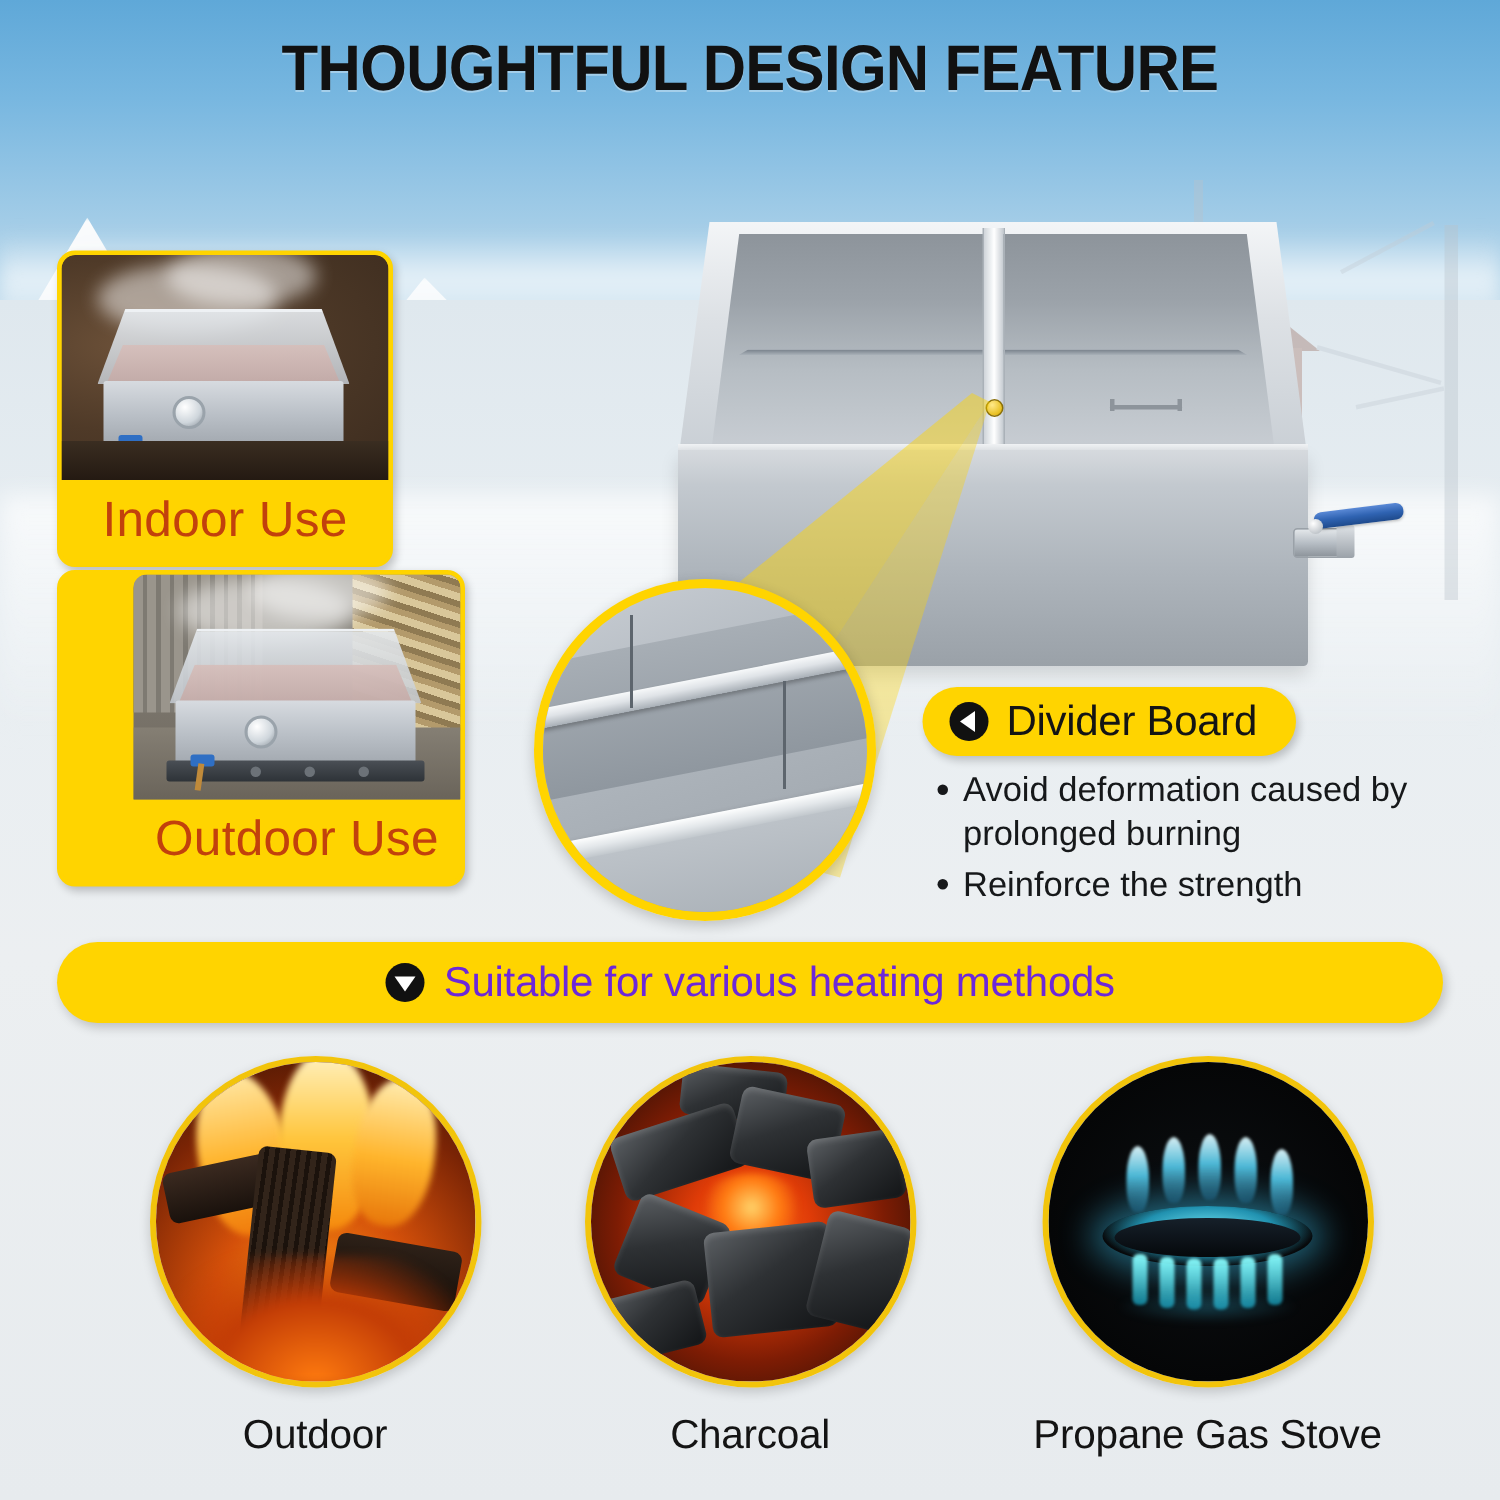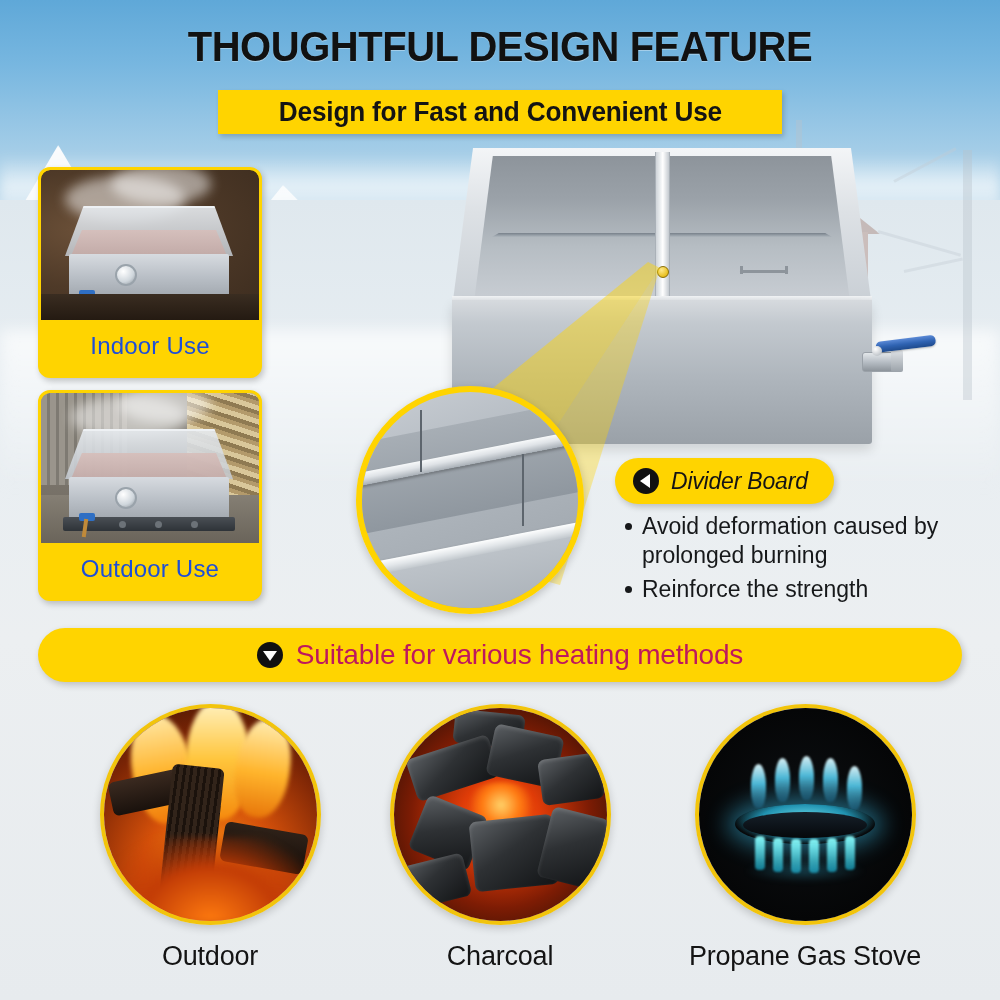--- a/index.html
+++ b/index.html
@@ -70,24 +70,24 @@
     transform:scaleX(.97);
   }
 
   
   .use-card{
     position:absolute;left:38px;width:218px;border-radius:12px;
     background:#ffd400;box-shadow:2px 3px 6px rgba(0,0,0,.22);
     overflow:hidden;border:3px solid #ffd400;
   }
   #card-indoor{top:167px;height:205px;}
-  #card-outdoor{top:390px;height:205px;}
+  #card-outdoor{top:380px;height:205px;padding-left:48px;}
   .use-photo{position:relative;width:100%;height:150px;overflow:hidden;border-radius:9px 9px 0 0;}
   .use-label{height:52px;display:flex;align-items:center;justify-content:center;
-    font-size:24px;color:#1d4ed8;letter-spacing:.2px;}
+    font-size:33px;color:#c2410c;letter-spacing:.2px;}
 
   
   .ph-indoor{background:
      radial-gradient(ellipse at 20% 40%,#6b5038 0%,#4f3a28 45%,#3b2b1e 100%);}
   .ph-indoor:after{content:"";position:absolute;left:0;bottom:0;width:100%;height:26px;
      background:linear-gradient(180deg,#3a2d21,#241a12);}
   
   .ph-outdoor{background:linear-gradient(180deg,#8e8b83 0%,#7d786f 45%,#6e675d 100%);}
   .ph-out-wood{position:absolute;right:0;top:0;width:72px;height:104px;
      background:repeating-linear-gradient(18deg,#d9c79a 0 5px,#b39a6b 5px 9px,#8f7a52 9px 13px);}
@@ -211,38 +211,38 @@
     box-shadow:2px 3px 6px rgba(0,0,0,.2);
   }
   .pill-icon{
     width:26px;height:26px;border-radius:50%;background:#111;
     display:flex;align-items:center;justify-content:center;flex:0 0 auto;
   }
   .pill-icon .tri-left{
     width:0;height:0;border-top:7px solid transparent;border-bottom:7px solid transparent;
     border-right:10px solid #fff;margin-right:2px;
   }
-  .pill-text{font-size:23px;color:#141414;letter-spacing:-.2px;font-style:italic;}
+  .pill-text{font-size:28px;color:#141414;letter-spacing:-.2px;}
   .bullets{position:absolute;left:625px;top:512px;width:330px;}
   .bullet{
     display:flex;gap:10px;font-size:23px;color:#16181a;line-height:1.24;margin-bottom:6px;
   }
   .bullet-dot{flex:0 0 auto;width:7px;height:7px;border-radius:50%;background:#16181a;margin-top:11px;}
 
   
   .heat-banner{
     position:absolute;left:38px;top:628px;width:924px;height:54px;border-radius:27px;
     background:#ffd400;box-shadow:2px 3px 7px rgba(0,0,0,.2);
     display:flex;align-items:center;justify-content:center;gap:13px;
   }
   .tri-down-wrap{width:26px;height:26px;border-radius:50%;background:#111;
     display:flex;align-items:center;justify-content:center;}
   .tri-down{width:0;height:0;border-left:7px solid transparent;border-right:7px solid transparent;
     border-top:10px solid #fff;margin-top:2px;}
-  .heat-banner-text{font-size:28px;color:#be185d;letter-spacing:-.2px;}
+  .heat-banner-text{font-size:28px;color:#6d28d9;letter-spacing:-.2px;}
 
   
   .methods{position:absolute;left:0;top:704px;width:1000px;height:290px;}
   .method{position:absolute;width:300px;text-align:center;}
   .m1{left:60px;} .m2{left:350px;} .m3{left:655px;}
   .method-circle{
     width:213px;height:213px;border-radius:50%;margin:0 auto;overflow:hidden;
     border:4px solid #f2c40b;position:relative;
     box-shadow:0 3px 8px rgba(0,0,0,.18);
   }
@@ -322,23 +322,20 @@
       <div class="branch" style="right:36px;top:60px;width:70px;transform:rotate(-28deg);"></div>
       <div class="branch" style="right:36px;top:110px;width:86px;transform:rotate(16deg);"></div>
       <div class="branch" style="right:36px;top:150px;width:60px;transform:rotate(-12deg);"></div>
       <div class="branch" style="right:200px;top:50px;width:54px;transform:rotate(22deg);"></div>
       <div class="shrub" style="right:150px;top:208px;"></div>
       <div class="shrub" style="right:128px;top:214px;"></div>
     </div>
   </div>
 
   <div class="title">THOUGHTFUL DESIGN FEATURE</div>
-  <div class="subtitle-band">
-    <span>Design for Fast and Convenient Use</span>
-  </div>
 
   <div class="use-card" id="card-indoor">
     <div class="use-photo ph-indoor">
       <div class="steam" style="left:24px;top:6px;width:120px;height:46px;"></div>
       <div class="steam" style="left:70px;top:-6px;width:100px;height:40px;"></div>
       <div class="mini-pan">
         <div class="mp-lid"></div>
         <div class="mp-lid2"></div>
         <div class="mp-body"></div>
         <div class="mp-gauge"></div>

